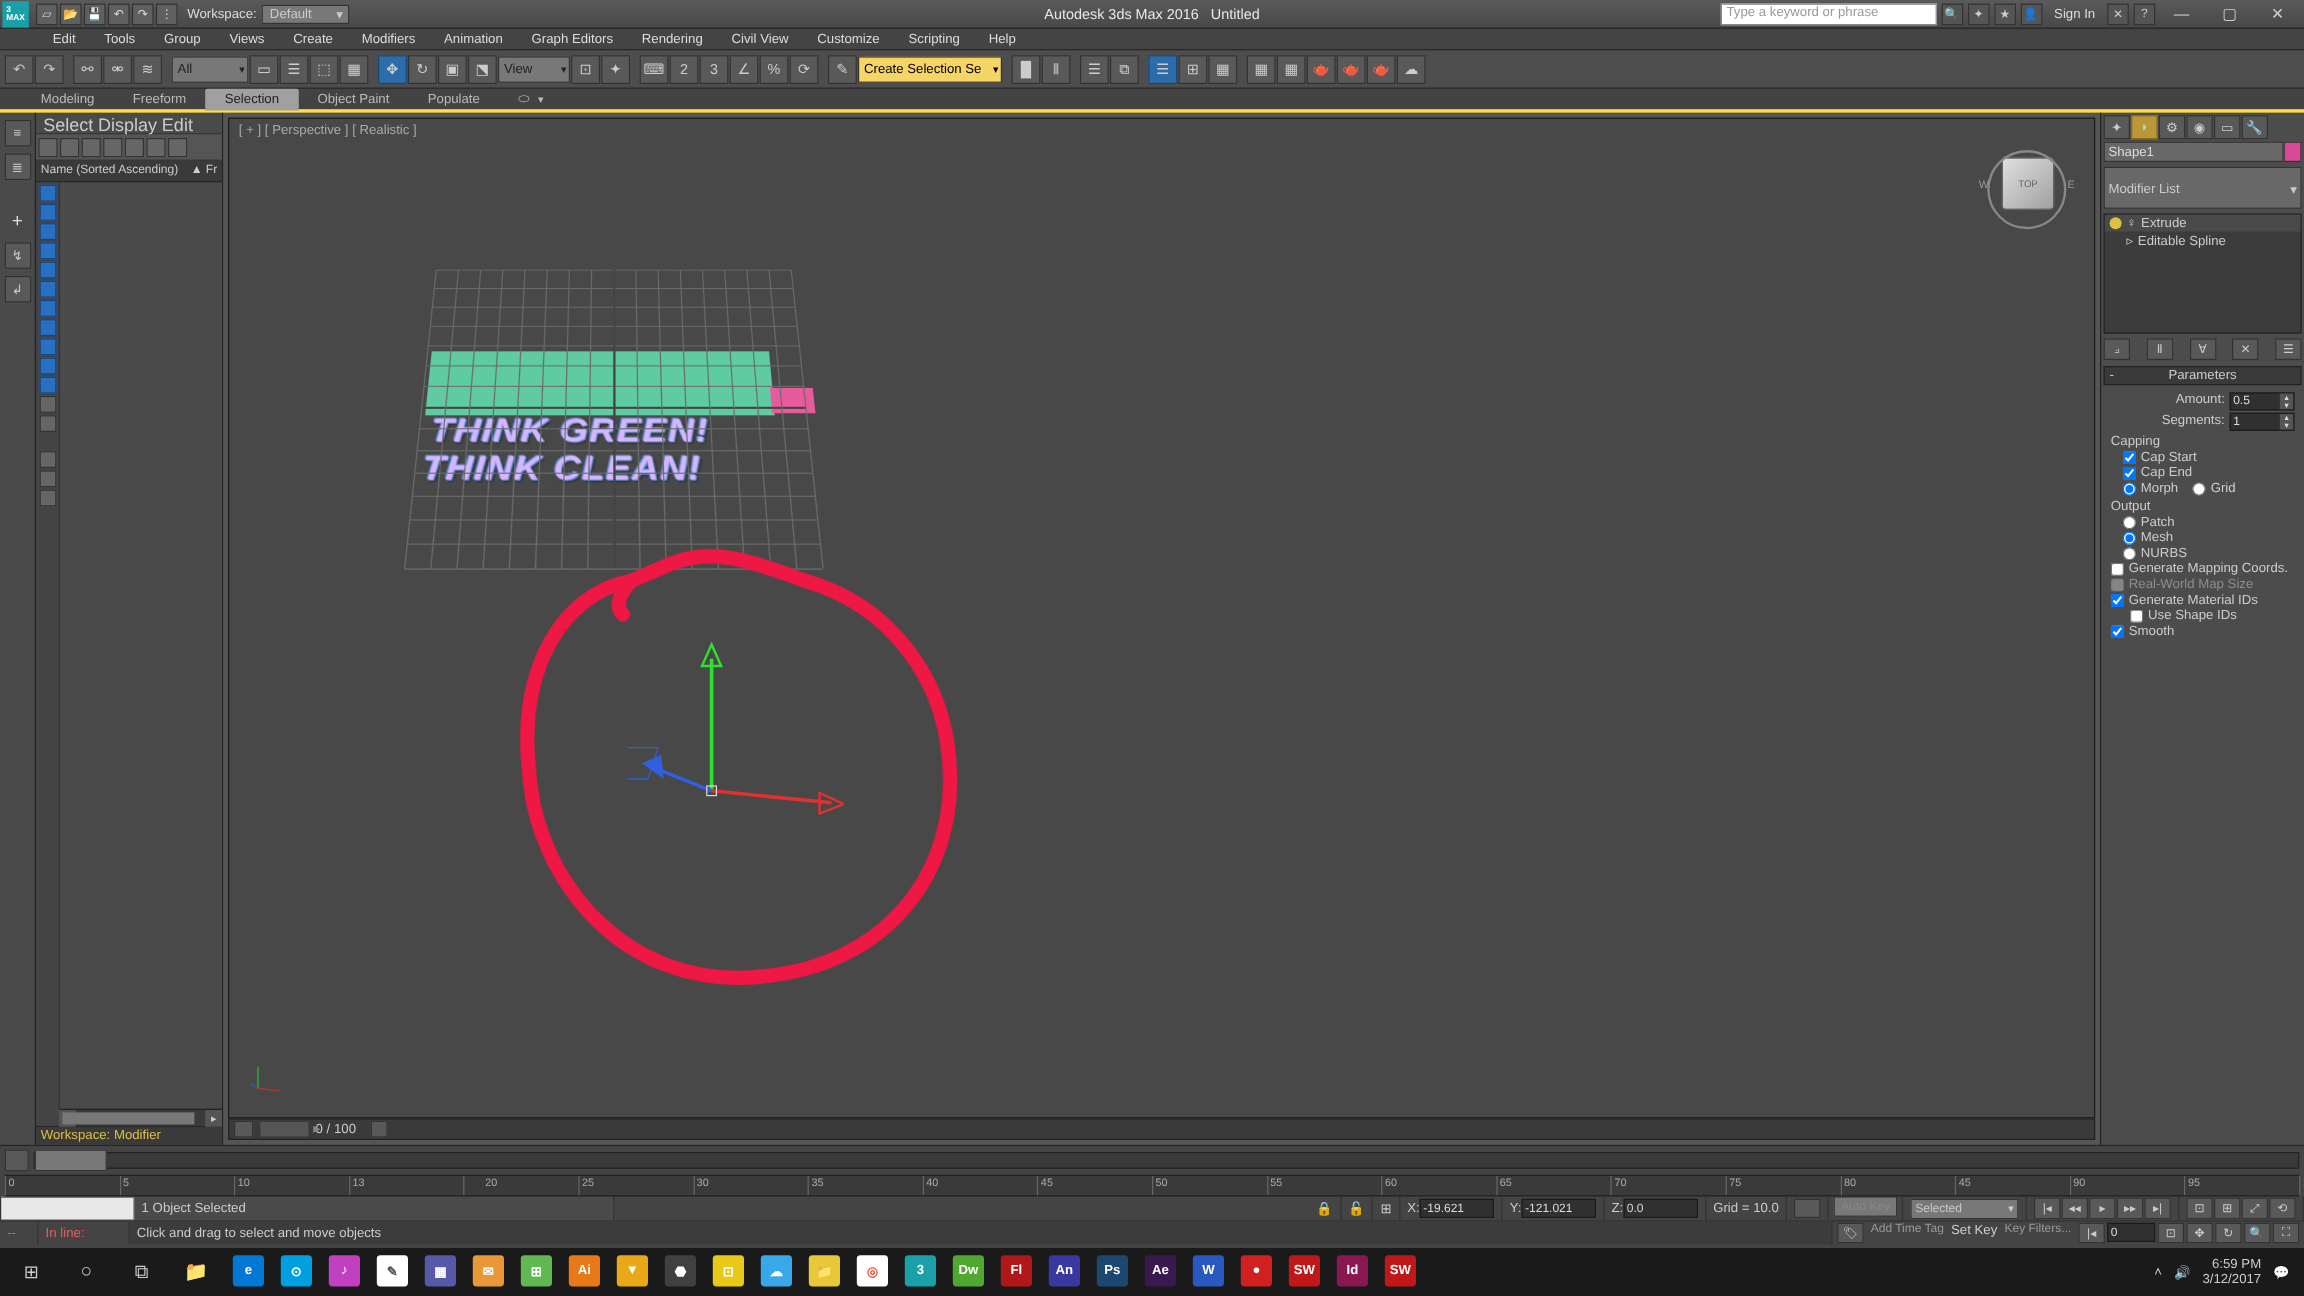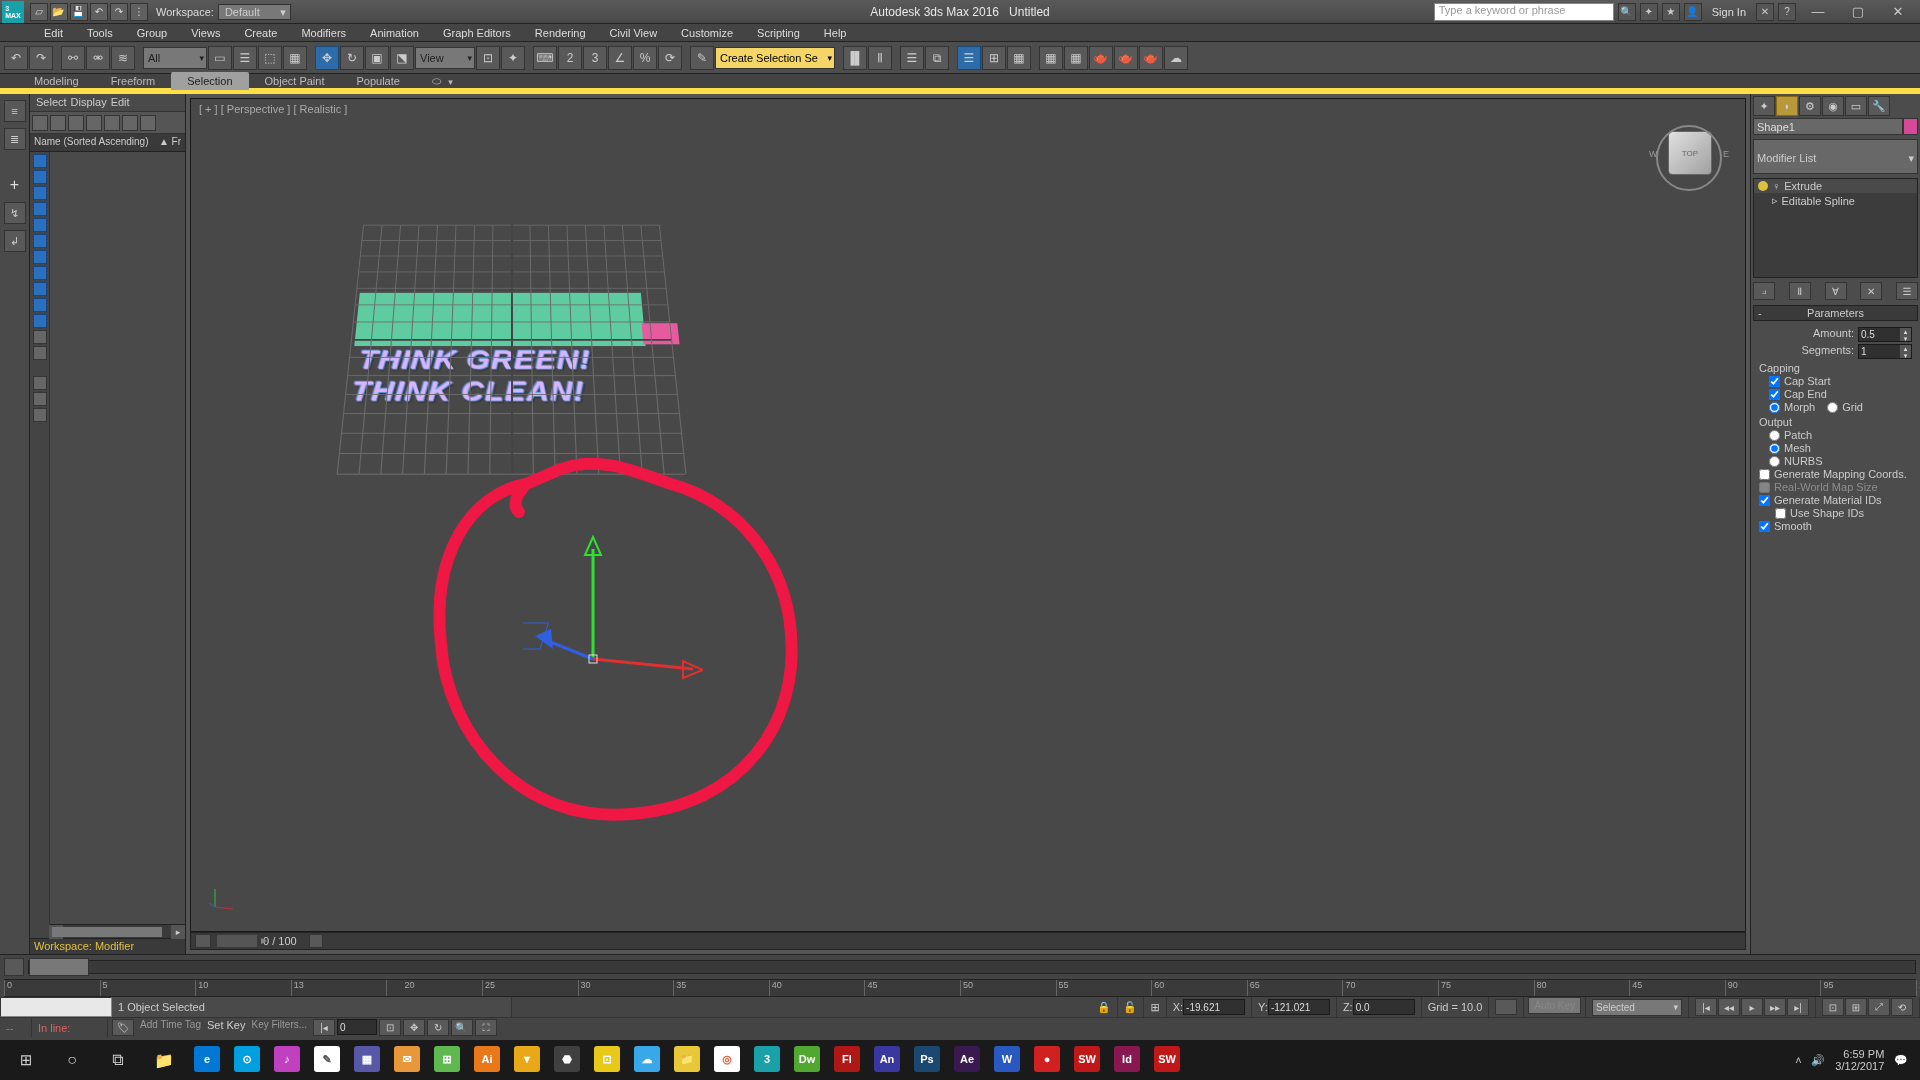--- a/index.html
+++ b/index.html
@@ -19,29 +19,29 @@
 .titlebar .winbtn{ width:36px; height:22px; display:flex; align-items:center; justify-content:center; font-size:13px; color:#ccc;}
 .menubar { height:18px; background:#444; display:flex; align-items:center; padding-left:32px; gap:0; border-bottom:1px solid #222;}
 .menubar .mitem{ padding:2px 12px; font-size:11px; color:#ddd;}
 .maintoolbar { height:32px; background:#4d4d4d; display:flex; align-items:center; gap:1px; padding:2px 4px; border-bottom:1px solid #222;}
 .tb{ width:24px; height:24px; background:#595959; border:1px solid #333; display:flex; align-items:center; justify-content:center; font-size:12px; color:#ccc;}
 .tb.active{ background:#2d6ca8; border-color:#1a4870;}
 .tb.sep{ width:6px; background:none; border:none;}
 .tb-dd{ height:22px; background:#787878; border:1px solid #333; font-size:11px; padding:0 16px 0 4px; position:relative; display:flex; align-items:center; color:#222;}
 .tb-dd::after{content:"▾"; position:absolute; right:2px; font-size:9px;}
 .tb-dd.yellow{ background:#f5d565; color:#000;}
-.ribbon-tabs { height:20px; background:#434343; display:flex; align-items:center; padding-left:18px; border-bottom:6px solid #fde047;}
+.ribbon-tabs { height:20px; background:#434343; display:flex; align-items:center; padding-left:18px; border-bottom:3px solid #fde047;}
 .rtab{ padding:3px 16px; font-size:11px; color:#bbb;}
 .rtab.active{ background:#a0a0a0; color:#222; border-radius:2px 2px 0 0;}
 .rtab .dd{ margin-left:4px; font-size:9px;}
 .workspace-row { display:flex; height: calc(100% - 24px - 18px - 32px - 20px - 86px - 40px); }
 .leftdock { width:30px; background:#4a4a4a; border-right:1px solid #222; display:flex; flex-direction:column; align-items:center; padding-top:6px; gap:6px;}
 .leftdock .ld{ width:22px; height:22px; background:#595959; border:1px solid #333; font-size:11px; display:flex; align-items:center; justify-content:center;}
 .scene-explorer { width:156px; background:#4a4a4a; border-right:1px solid #222; display:flex; flex-direction:column;}
-.scene-explorer .se-menu{ height:18px; display:flex; gap:4px; padding:2px 6px; font-size:11px; border-bottom:1px solid #333;}
+.scene-explorer .se-menu{ height:18px; display:flex; gap:4px; padding:2px 6px; font-size:15px; border-bottom:1px solid #333;}
 .scene-explorer .se-tools{ height:22px; background:#555; border-bottom:1px solid #333; display:flex; align-items:center; gap:2px; padding:0 2px;}
 .scene-explorer .se-tools .st{ width:16px; height:16px; background:#666; border:1px solid #333;}
 .scene-explorer .se-header{ height:18px; background:#3a3a3a; padding:2px 4px; font-size:10px; border-bottom:1px solid #222; display:flex; justify-content:space-between;}
 .scene-explorer .se-body{ flex:1; background:#4a4a4a; position:relative;}
 .scene-explorer .se-left-icons{ position:absolute; left:0; top:0; width:20px; height:100%; background:#444; border-right:1px solid #333; display:flex; flex-direction:column; align-items:center; gap:2px; padding-top:2px;}
 .scene-explorer .se-left-icons .si{ width:14px; height:14px; background:#2a70c0; border:1px solid #1a4580;}
 .scene-explorer .se-left-icons .si.grey{ background:#666; border-color:#333;}
 .scene-explorer .se-scroll{ position:absolute; bottom:0; left:20px; right:0; height:14px; background:#3a3a3a; border-top:1px solid #222;}
 .scene-explorer .se-scroll .thumb{ position:absolute; left:2px; top:2px; width:110px; height:10px; background:#787878;}
 .scene-explorer .se-scroll .arrow{ position:absolute; top:0; width:14px; height:14px; background:#555; font-size:9px; display:flex; align-items:center; justify-content:center;}
@@ -562,20 +562,21 @@
       <div class="pb">⊡</div>
       <div class="pb">⊞</div>
       <div class="pb">⤢</div>
       <div class="pb">⟲</div>
     </div>
   </div>
 
   <div class="status-prompt-row">
     <div class="cell red" style="width:32px">--</div>
     <div class="cell red" style="width:76px">In line:</div>
+    <div class="cell wide">Click and drag to select and move objects</div>
     <div class="right">
       <div class="rb">🏷</div>
       <span class="txt">Add Time Tag</span>
       <div class="akey">Set Key</div>
       <span class="txt">Key Filters...</span>
       <div class="rb">|◂</div>
       <input class="fld" value="0" style="">
       <div class="rb">⊡</div>
       <div class="rb">✥</div>
       <div class="rb">↻</div>

